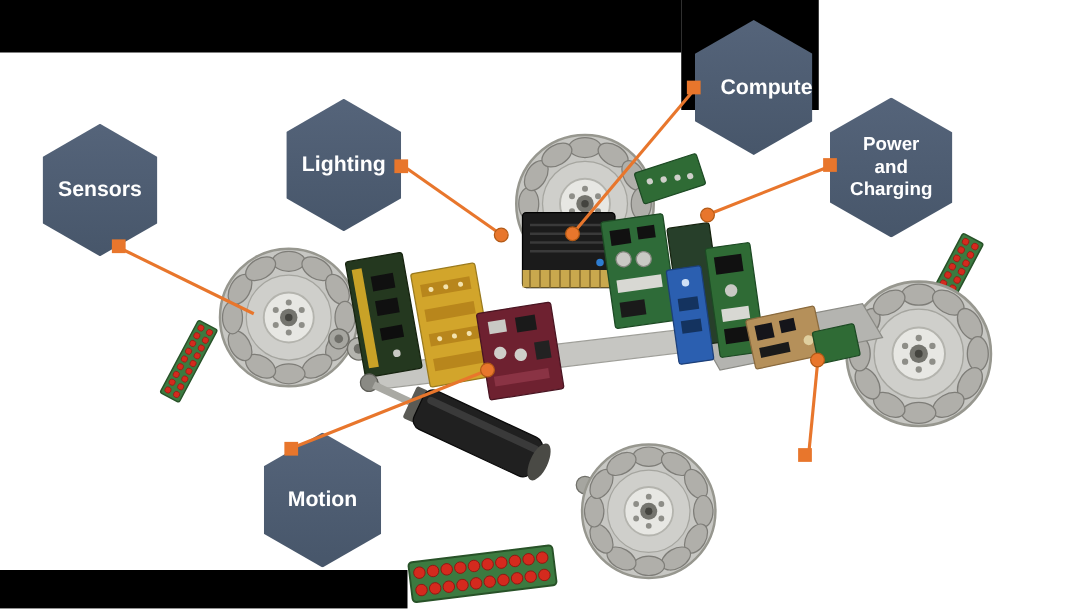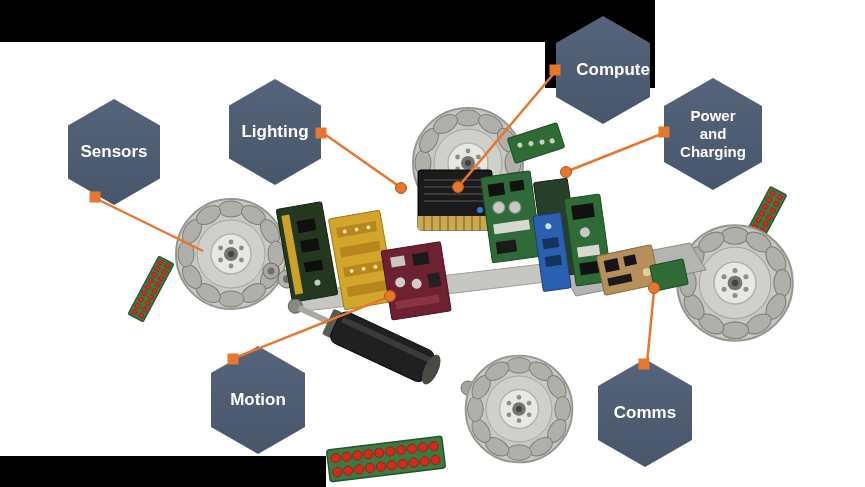--- a/index.html
+++ b/index.html
@@ -14,21 +14,21 @@
   .illustration{position:absolute;left:0;top:0;z-index:1;}
   .connectors{position:absolute;left:0;top:0;z-index:4;pointer-events:none;}
   .hex{
     position:absolute;z-index:3;
     background:linear-gradient(180deg,#55647a 0%,#47566a 100%);
     clip-path:polygon(50% 0,100% 25%,100% 75%,50% 100%,0 75%,0 25%);
     display:flex;flex-direction:column;align-items:center;justify-content:center;
     color:#fff;font-weight:bold;font-size:17px;text-align:center;line-height:1.1;
   }
   .hex .sub{font-size:15px;line-height:18px;}
-  #hex-sensors{left:68px;top:99px;width:92px;height:106px;}
+  #hex-sensors{left:34px;top:99px;width:92px;height:106px;}
   #hex-lighting{left:229px;top:79px;width:92px;height:106px;}
   #hex-compute{left:556px;top:16px;width:94px;height:108px;align-items:flex-end;}
   #hex-power{left:664px;top:78px;width:98px;height:112px;}
   #hex-motion{left:211px;top:346px;width:94px;height:108px;}
   #hex-comms{left:598px;top:359px;width:94px;height:108px;}
 </style>
 </head>
 <body>
 
 <div class="stage">
@@ -264,23 +264,20 @@
     <span>Compute</span>
   </div>
   <div class="hex" id="hex-power">
     <span class="sub">Power</span>
     <span class="sub">and</span>
     <span class="sub">Charging</span>
   </div>
   <div class="hex" id="hex-motion">
     <span>Motion</span>
   </div>
-  <div class="hex" id="hex-comms">
-    <span>Comms</span>
-  </div>
 
   <svg class="connectors" width="865" height="487" viewBox="0 0 865 487">
     <g stroke="#e8762c" stroke-width="2.5">
       <line x1="99" y1="200" x2="203" y2="251"></line>
       <line x1="323" y1="133" x2="400" y2="187"></line>
       <line x1="556" y1="71" x2="459" y2="186"></line>
       <line x1="664" y1="133" x2="568" y2="171"></line>
       <line x1="237" y1="357" x2="388" y2="297"></line>
       <line x1="647" y1="363" x2="654" y2="291"></line>
     </g>

